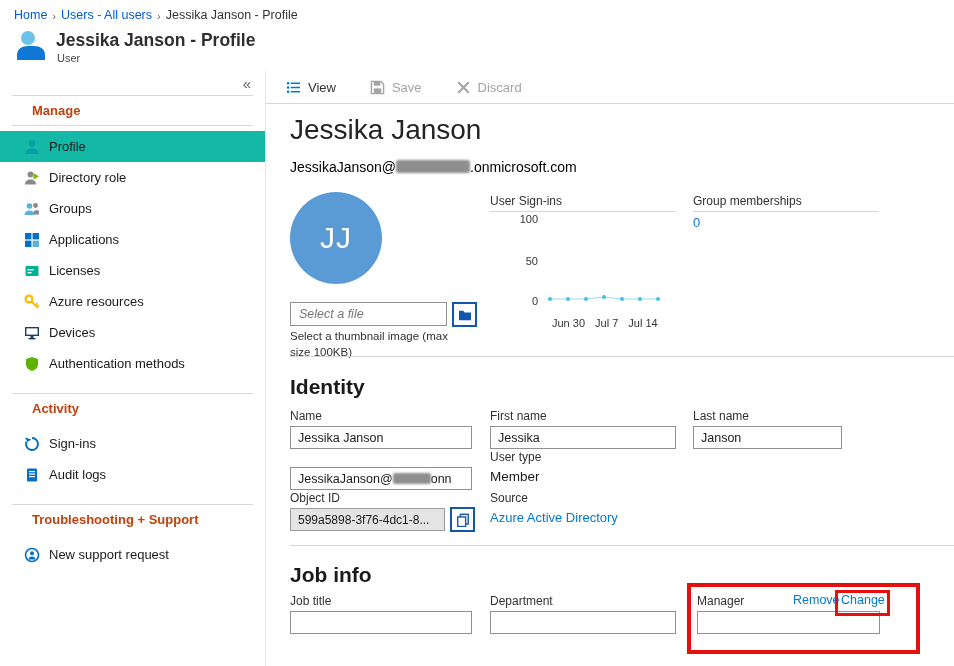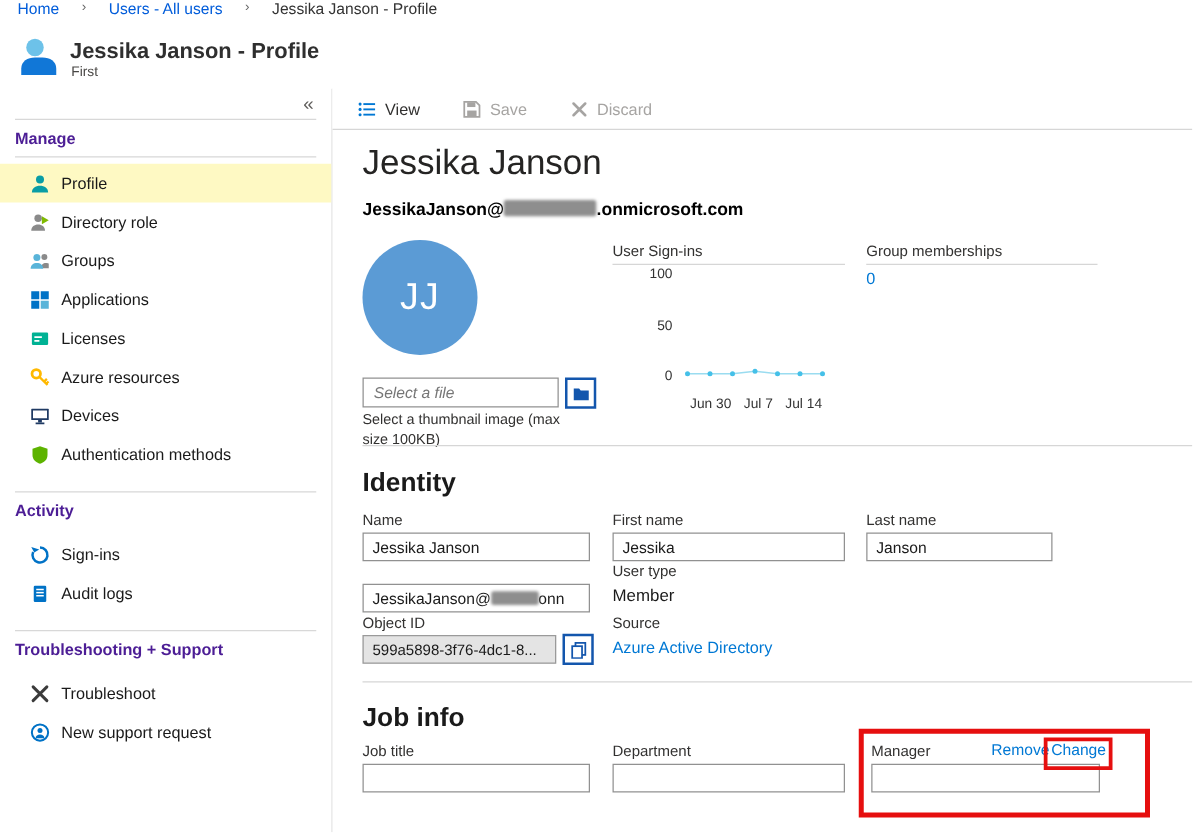--- a/index.html
+++ b/index.html
@@ -1,52 +1,52 @@
 <!DOCTYPE html>
 <html><head>
 <meta charset="utf-8">
 <style>
   * { margin:0; padding:0; box-sizing:border-box; }
   body { background:#fff; font-family:"Liberation Sans","DejaVu Sans",sans-serif; }
   .screen { position:relative; width:954px; height:666px; background:#fff; overflow:hidden; color:#333; }
 
   
-  .breadcrumb { position:absolute; top:0; left:14px; height:22px; display:flex; align-items:flex-start; gap:18px; font-size:12.5px; }
+  .breadcrumb { position:absolute; top:0; left:14px; height:22px; display:flex; align-items:flex-end; gap:5px; font-size:12.5px; }
   .crumb-link { color:#015cda; cursor:pointer; text-decoration:none; }
   .crumb-sep { color:#666; font-size:11px; }
   .crumb-current { color:#333; }
 
   
   .hdr-icon { position:absolute; left:14px; top:28px; width:34px; height:34px; }
   .hdr-title { position:absolute; left:56px; top:30px; font-size:17.5px; font-weight:bold; color:#2f2f2f; }
   .hdr-sub { position:absolute; left:57px; top:52px; font-size:11px; color:#484644; }
 
   
   .sidebar { position:absolute; left:0; top:71px; width:266px; height:595px; border-right:1px solid #e6e6e6; background:#fff; }
   .collapse-row { height:24px; display:flex; justify-content:flex-end; align-items:center; padding-right:14px; }
   .collapse-btn { font-size:15px; color:#605e5c; cursor:pointer; line-height:1; }
   .side-rule { border:none; border-top:1px solid #d8d8d8; margin:0 12px; }
   .side-rule.gap { margin-top:14px; }
-  .side-hdr { font-size:13px; font-weight:bold; color:#4c1d95; padding:7px 12px; }
+  .side-hdr { font-size:13px; font-weight:bold; color:#c2410c; padding:7px 32px; }
   .side-items { padding-top:5px; }
   .side-item { height:31px; display:flex; align-items:center; gap:9px; padding-left:24px; font-size:13px; color:#1a1a1a; cursor:pointer; }
-  .side-item.selected { background:#fef9c3; }
+  .side-item.selected { background:#14b8a6; }
   .side-item .icon { width:16px; height:16px; display:flex; flex:none; }
   .side-item .icon svg { width:16px; height:16px; }
 
   
   .toolbar { position:absolute; left:266px; top:71px; right:0; height:33px; border-bottom:1px solid #d6d6d6; display:flex; align-items:center; padding-left:20px; gap:34px; background:#fff; }
   .tb-item { display:flex; align-items:center; gap:7px; font-size:13px; color:#323130; cursor:pointer; }
   .tb-item.disabled { color:#a6a4a2; }
   .tb-item svg { width:15px; height:15px; }
 
   
   .abs { position:absolute; }
   .main-title { left:290px; top:114px; font-size:28px; color:#252423; }
-  .email-line { left:290px; top:159px; font-size:14px; font-weight:bold; color:#000; }
+  .email-line { left:290px; top:159px; font-size:14px; font-weight:normal; color:#000; }
   .redact { display:inline-block; background:#8e8e8e; border-radius:2px; filter:blur(1.2px); vertical-align:-1px; }
   .redact.email { width:74px; height:13px; }
   .redact.uname { width:38px; height:11px; vertical-align:-1px; }
 
   .avatar { left:290px; top:192px; width:92px; height:92px; border-radius:50%; background:#5b9bd5; color:#fff; font-size:30px; display:flex; align-items:center; justify-content:center; letter-spacing:1px; }
 
   .card-title { font-size:12px; color:#323130; }
   .hline { height:1px; background:#d6d6d6; }
   .ytick { font-size:11px; color:#333; width:34px; text-align:right; }
   .xticks { left:552px; top:317px; display:flex; gap:10px; font-size:11px; color:#333; }
@@ -83,21 +83,21 @@
     <span class="crumb-current">Jessika Janson - Profile</span>
   </div>
 
   <div class="hdr-icon">
     <svg viewBox="0 0 34 34">
         <circle cx="14" cy="10" r="7" fill="#6dc2e9"></circle>
         <path d="M3 32 v-5 c0-6 5-9 11-9 h6 c6 0 11 3 11 9 v5 z" fill="#1177d7"></path>
       </svg>
   </div>
   <div class="hdr-title">Jessika Janson - Profile</div>
-  <div class="hdr-sub">First</div>
+  <div class="hdr-sub">User</div>
 
   <div class="sidebar">
     <div class="collapse-row">
       <span class="collapse-btn">«</span>
     </div>
     <hr class="side-rule">
     <div class="side-hdr">Manage</div>
     <hr class="side-rule">
     <div class="side-items">
       <div class="side-item selected">
@@ -200,28 +200,20 @@
               <rect x="5" y="6.5" width="6" height="1.2" fill="#fff"></rect>
               <rect x="5" y="9" width="6" height="1.2" fill="#fff"></rect>
             </svg>
           </span>
         <span>Audit logs</span>
       </div>
     </div>
     <hr class="side-rule gap">
     <div class="side-hdr">Troubleshooting + Support</div>
     <div class="side-items">
-      <div class="side-item">
-        <span class="icon">
-            <svg viewBox="0 0 16 16">
-              <path d="M2.5 2.5 L13.5 13.5 M13.5 2.5 L2.5 13.5" stroke="#3b3b3b" stroke-width="2.4" stroke-linecap="round"></path>
-            </svg>
-          </span>
-        <span>Troubleshoot</span>
-      </div>
       <div class="side-item">
         <span class="icon">
             <svg viewBox="0 0 16 16">
               <circle cx="8" cy="8" r="6.5" fill="none" stroke="#0072c6" stroke-width="1.6"></circle>
               <circle cx="8" cy="6.3" r="2" fill="#0072c6"></circle>
               <path d="M4.5 12.5 c0-2 1.6-3 3.5-3 s3.5 1 3.5 3 z" fill="#0072c6"></path>
             </svg>
           </span>
         <span>New support request</span>
       </div>

